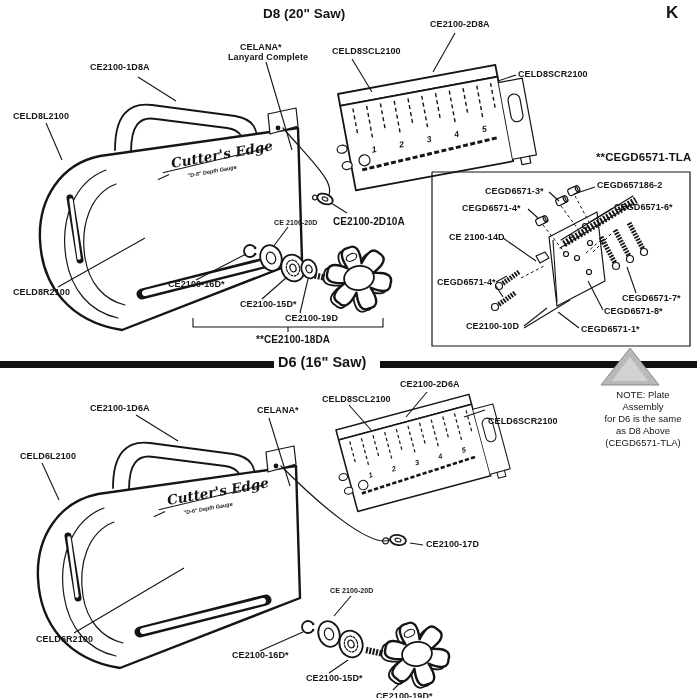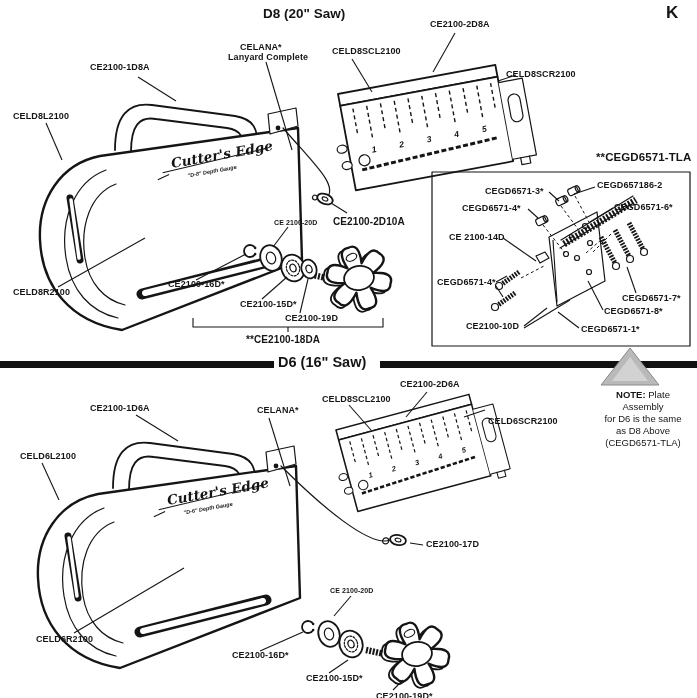--- a/index.html
+++ b/index.html
@@ -7,21 +7,21 @@
         font-family:"Liberation Sans",sans-serif;color:#151515;}
   .lbl{position:absolute;font:bold 9px/1.1 "Liberation Sans",sans-serif;white-space:nowrap;letter-spacing:.1px;}
   .sm{font-size:7px;}
   .lg{font-size:10px;}
   .xl{font-size:11.5px;}
   .ttl{position:absolute;font:bold 13.5px "Liberation Sans",sans-serif;white-space:nowrap;}
   .ttl2{position:absolute;font:bold 14.5px "Liberation Sans",sans-serif;white-space:nowrap;}
   .pageK{position:absolute;font:bold 17px "Liberation Sans",sans-serif;}
   .note{position:absolute;left:586px;top:389px;width:114px;text-align:center;
         font:9.5px/12px "Liberation Sans",sans-serif;}
-  .note b{font-weight:bold;}
+  .note b{font-weight:normal;}
   svg{position:absolute;left:0;top:0;}
   svg *{vector-effect:none;}
   .ln{stroke:#151515;stroke-width:1.1;fill:none;}
   .art{stroke:#151515;fill:none;stroke-linecap:round;stroke-linejoin:round;}
   .w1{stroke-width:1.2;} .w2{stroke-width:1.8;} .w3{stroke-width:2.4;}
   .fw{fill:#ffffff;}
   .dash{stroke-dasharray:3,2.6;stroke-width:1;}
   .tick{stroke:#151515;stroke-width:1.4;stroke-dasharray:4,3;fill:none;}
   .num{font:bold italic 8.5px "Liberation Sans",sans-serif;fill:#151515;stroke:none;}
   .logo{font:italic bold 13.5px "DejaVu Serif",serif;fill:#151515;stroke:none;}
@@ -245,29 +245,29 @@
 </svg>
 
 <div class="ttl" style="left:263px;top:6px">D8 (20" Saw)</div>
 <div class="pageK" style="left:666px;top:3px">K</div>
 
 <div class="lbl" style="left:90px;top:63px">CE2100-1D8A</div>
 <div class="lbl" style="left:240px;top:43px">CELANA*</div>
 <div class="lbl" style="left:228px;top:53px">Lanyard Complete</div>
 <div class="lbl" style="left:332px;top:47px">CELD8SCL2100</div>
 <div class="lbl" style="left:430px;top:20px">CE2100-2D8A</div>
-<div class="lbl" style="left:506px;top:70px">CELD8SCR2100</div>
+<div class="lbl" style="left:518px;top:70px">CELD8SCR2100</div>
 <div class="lbl" style="left:13px;top:112px">CELD8L2100</div>
 <div class="lbl" style="left:13px;top:288px">CELD8R2100</div>
 <div class="lbl sm" style="left:274px;top:219px">CE 2100-20D</div>
 <div class="lbl lg" style="left:333px;top:216px">CE2100-2D10A</div>
 <div class="lbl" style="left:168px;top:280px">CE2100-16D*</div>
 <div class="lbl" style="left:240px;top:300px">CE2100-15D*</div>
 <div class="lbl" style="left:285px;top:314px">CE2100-19D</div>
-<div class="lbl lg" style="left:246px;top:334px">**CE2100-18DA</div>
+<div class="lbl lg" style="left:256px;top:334px">**CE2100-18DA</div>
 
 <div class="lbl xl" style="left:596px;top:151px">**CEGD6571-TLA</div>
 <div class="lbl" style="left:485px;top:187px">CEGD6571-3*</div>
 <div class="lbl" style="left:597px;top:181px">CEGD657186-2</div>
 <div class="lbl" style="left:462px;top:204px">CEGD6571-4*</div>
 <div class="lbl" style="left:614px;top:203px">CEGD6571-6*</div>
 <div class="lbl" style="left:449px;top:233px">CE 2100-14D</div>
 <div class="lbl" style="left:437px;top:278px">CEGD6571-4*</div>
 <div class="lbl" style="left:622px;top:294px">CEGD6571-7*</div>
 <div class="lbl" style="left:604px;top:307px">CEGD6571-8*</div>

